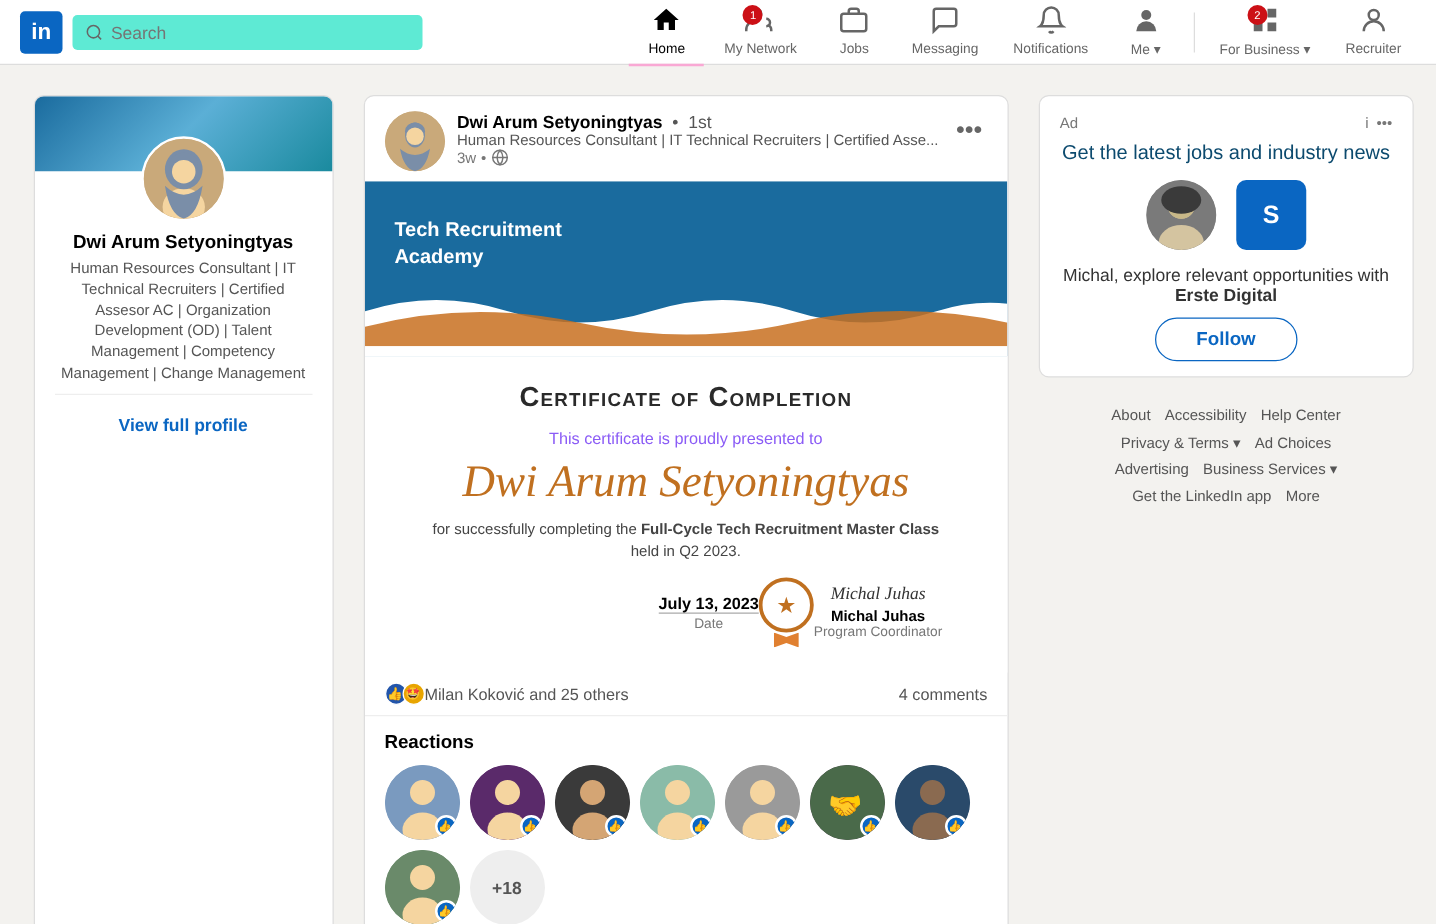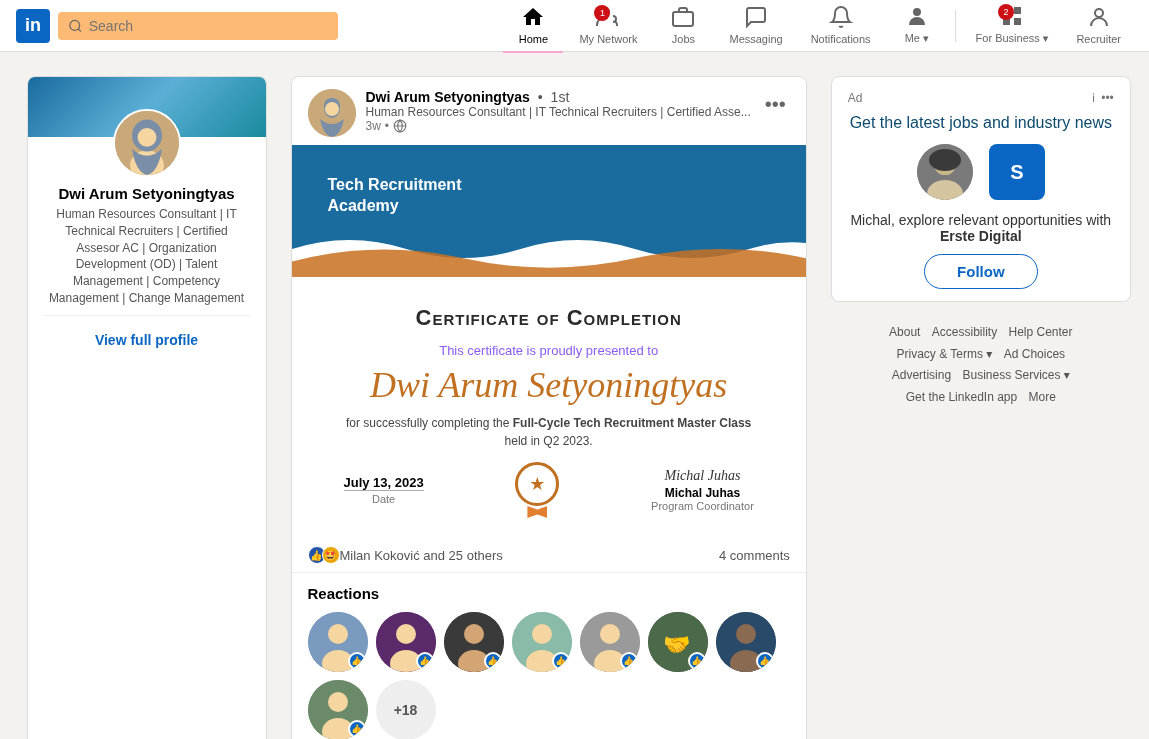--- a/index.html
+++ b/index.html
@@ -27,21 +27,21 @@
       justify-content: center;
       color: #fff;
       font-weight: 900;
       font-size: 18px;
       margin-right: 8px;
       flex-shrink: 0;
     }
     .navbar-search {
       display: flex;
       align-items: center;
-      background: #fdba74;
+      background: #5eead4;
       border-radius: 4px;
       padding: 6px 10px;
       width: 280px;
       margin-right: auto;
     }
     .navbar-search input {
       background: transparent;
       border: none;
       outline: none;
       font-size: 14px;
@@ -248,21 +248,21 @@
     }
     .cert-wave {
       position: absolute;
       bottom: 0;
       left: 0;
       width: 100%;
     }
     .cert-brand-text {
       position: absolute;
       top: 30px;
-      left: 36px;
+      left: 24px;
       color: #fff;
       font-size: 16px;
       font-weight: 700;
       line-height: 1.3;
     }
     .cert-title-section {
       text-align: center;
       margin-bottom: 12px;
     }
     .cert-main-title {
@@ -288,21 +288,21 @@
     .cert-description {
       font-size: 12px;
       color: #444;
       text-align: center;
       margin: 4px 11px 12px;
       line-height: 1.5;
     }
     .cert-description strong { font-weight: 700; }
     .cert-footer {
       display: flex;
-      justify-content: space-between;
+      justify-content: flex-end;
       align-items: center;
       padding: 0 20px;
     }
     .cert-date-section { text-align: center; }
     .cert-date-value { font-size: 13px; font-weight: 600; }
     .cert-date-label { font-size: 11px; color: #777; border-top: 1px solid #aaa; padding-top: 2px; }
     .cert-medal {
       display: flex;
       flex-direction: column;
       align-items: center;

